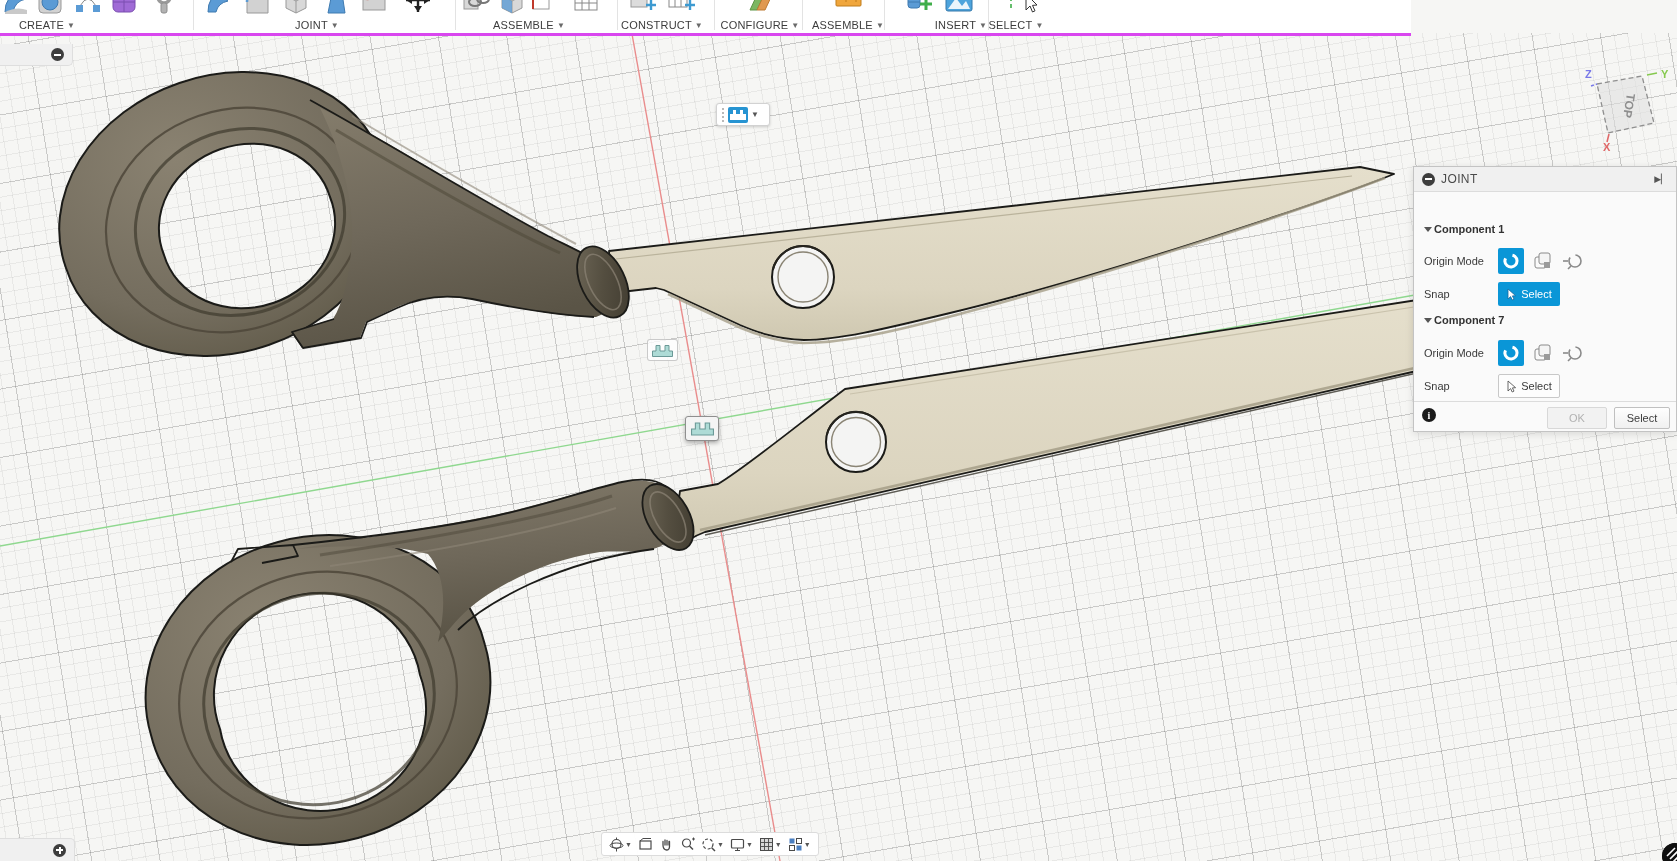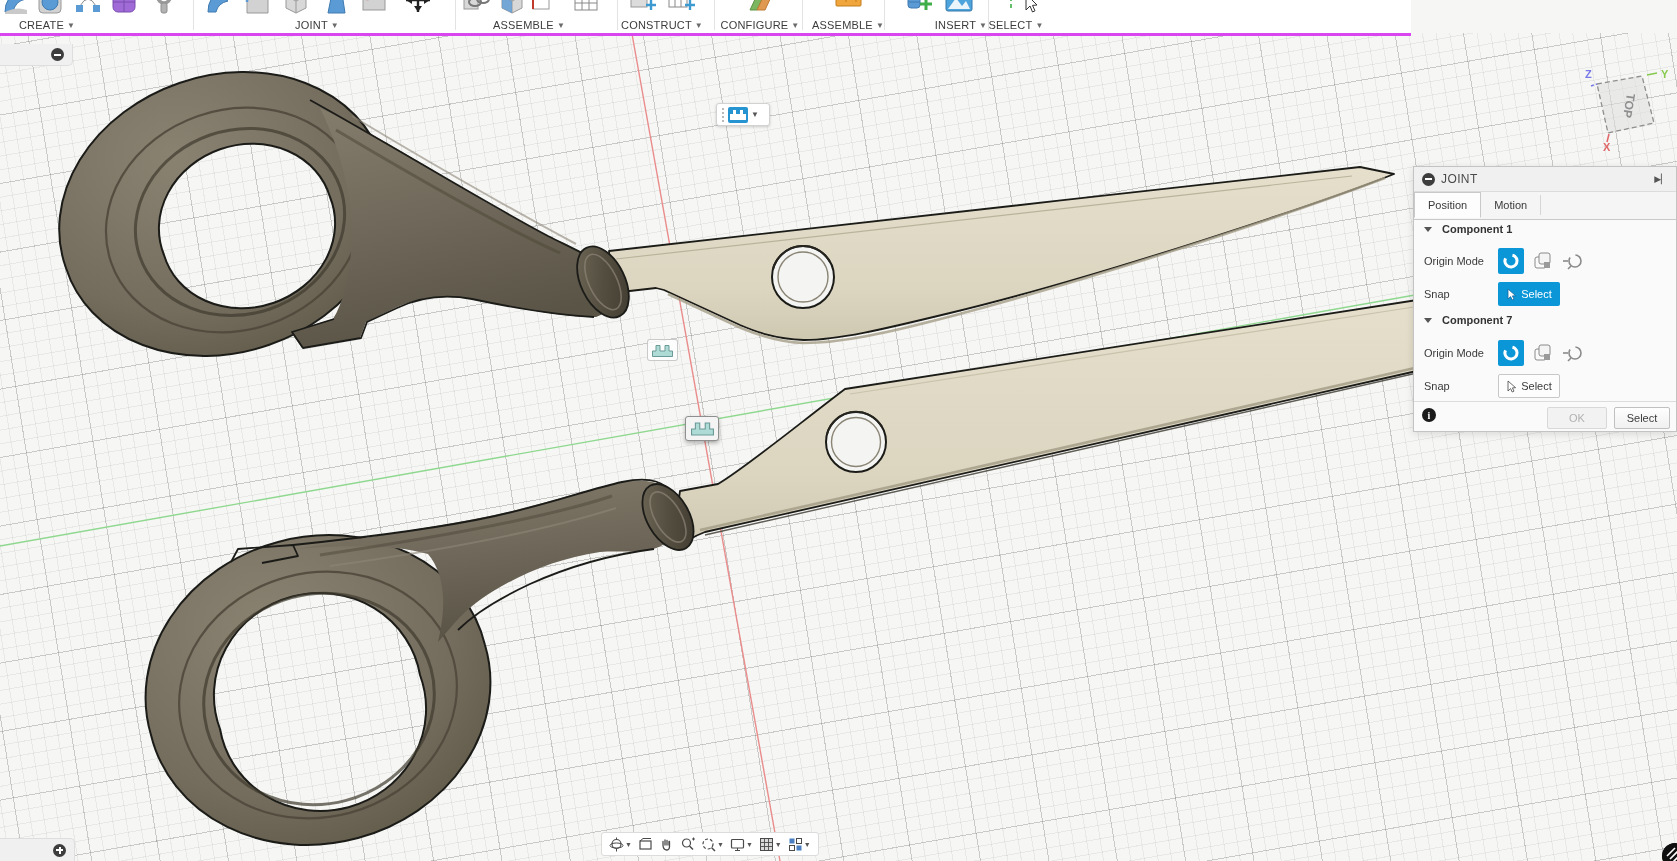--- a/index.html
+++ b/index.html
@@ -58,21 +58,21 @@
   .panel{position:absolute;left:1413px;top:166px;width:264px;height:266px;background:#fafafa;
          border:1px solid #c3c3c3;box-shadow:0 2px 8px rgba(0,0,0,.12);z-index:8;box-sizing:border-box;font-size:11px;color:#3a3a3a;}
   .panel-title{height:24px;background:#f0f0f0;border-bottom:1px solid #dcdcdc;display:flex;align-items:center;
                padding:0 8px;gap:6px;}
   .panel-title .name{font-size:12px;color:#4a4a4a;letter-spacing:.4px;flex:1;}
   .panel-title .expand{color:#555;font-size:9px;cursor:pointer;}
   .tab-row{height:27px;background:#f5f5f5;border-bottom:1px solid #c9c9c9;display:flex;position:relative;}
   .tab{padding:0 13px;display:flex;align-items:center;font-size:11px;color:#3a3a3a;cursor:pointer;height:26px;box-sizing:border-box;}
   .tab.active{background:#fdfdfd;border:1px solid #c9c9c9;border-bottom:1px solid #fdfdfd;margin-bottom:-1px;}
   .tab-divider{width:1px;height:20px;background:#d6d6d6;margin-top:3px;}
-  .sec-header{position:absolute;left:10px;display:flex;align-items:center;gap:10px;font-weight:bold;color:#333;cursor:pointer;}
+  .sec-header{position:absolute;left:10px;display:flex;align-items:center;gap:2px;font-weight:bold;color:#333;cursor:pointer;}
   .tri-down{width:0;height:0;border-left:4px solid transparent;border-right:4px solid transparent;border-top:5px solid #555;}
   .row-label{position:absolute;left:10px;color:#3a3a3a;}
   .om-icon{position:absolute;width:26px;height:26px;border-radius:2px;display:flex;align-items:center;justify-content:center;cursor:pointer;}
   .om-icon.active{background:#0a96d7;}
   .om-icon.idle{width:24px;height:24px;}
   .select-btn{position:absolute;width:62px;height:24px;border-radius:2px;display:flex;align-items:center;
               justify-content:center;gap:4px;font-size:11px;cursor:pointer;box-sizing:border-box;}
   .select-btn.active{background:#0a96d7;color:#fff;}
   .select-btn.idle{background:#fdfdfd;color:#3a3a3a;border:1px solid #c8c8c8;}
   .panel-sep{position:absolute;left:0;right:0;height:1px;background:#dcdcdc;}
@@ -338,25 +338,20 @@
     <text x="26" y="91" font-size="11" fill="#e06868" font-weight="bold" font-family="Liberation Sans, sans-serif">X</text>
   </svg>
 </div>
 
 <div class="panel">
   <div class="panel-title">
     <div class="circle-btn" style="width:13px;height:13px"></div>
     <span class="name">JOINT</span>
     <span class="expand">▶▏</span>
   </div>
-  <div class="tab-row">
-    <div class="tab active">Position</div>
-    <div class="tab">Motion</div>
-    <div class="tab-divider"></div>
-  </div>
 
   <div class="sec-header" style="top:56px">
     <div class="tri-down"></div>
     <span>Component 1</span>
   </div>
   <div class="row-label" style="top:88px">Origin Mode</div>
   <div class="om-icon active" style="left:84px;top:81px">
     <svg width="18" height="18">
       <circle cx="9" cy="9" r="6" fill="none" stroke="#fff" stroke-width="3" stroke-dasharray="26 8" transform="rotate(-50 9 9)"></circle>
     </svg>

